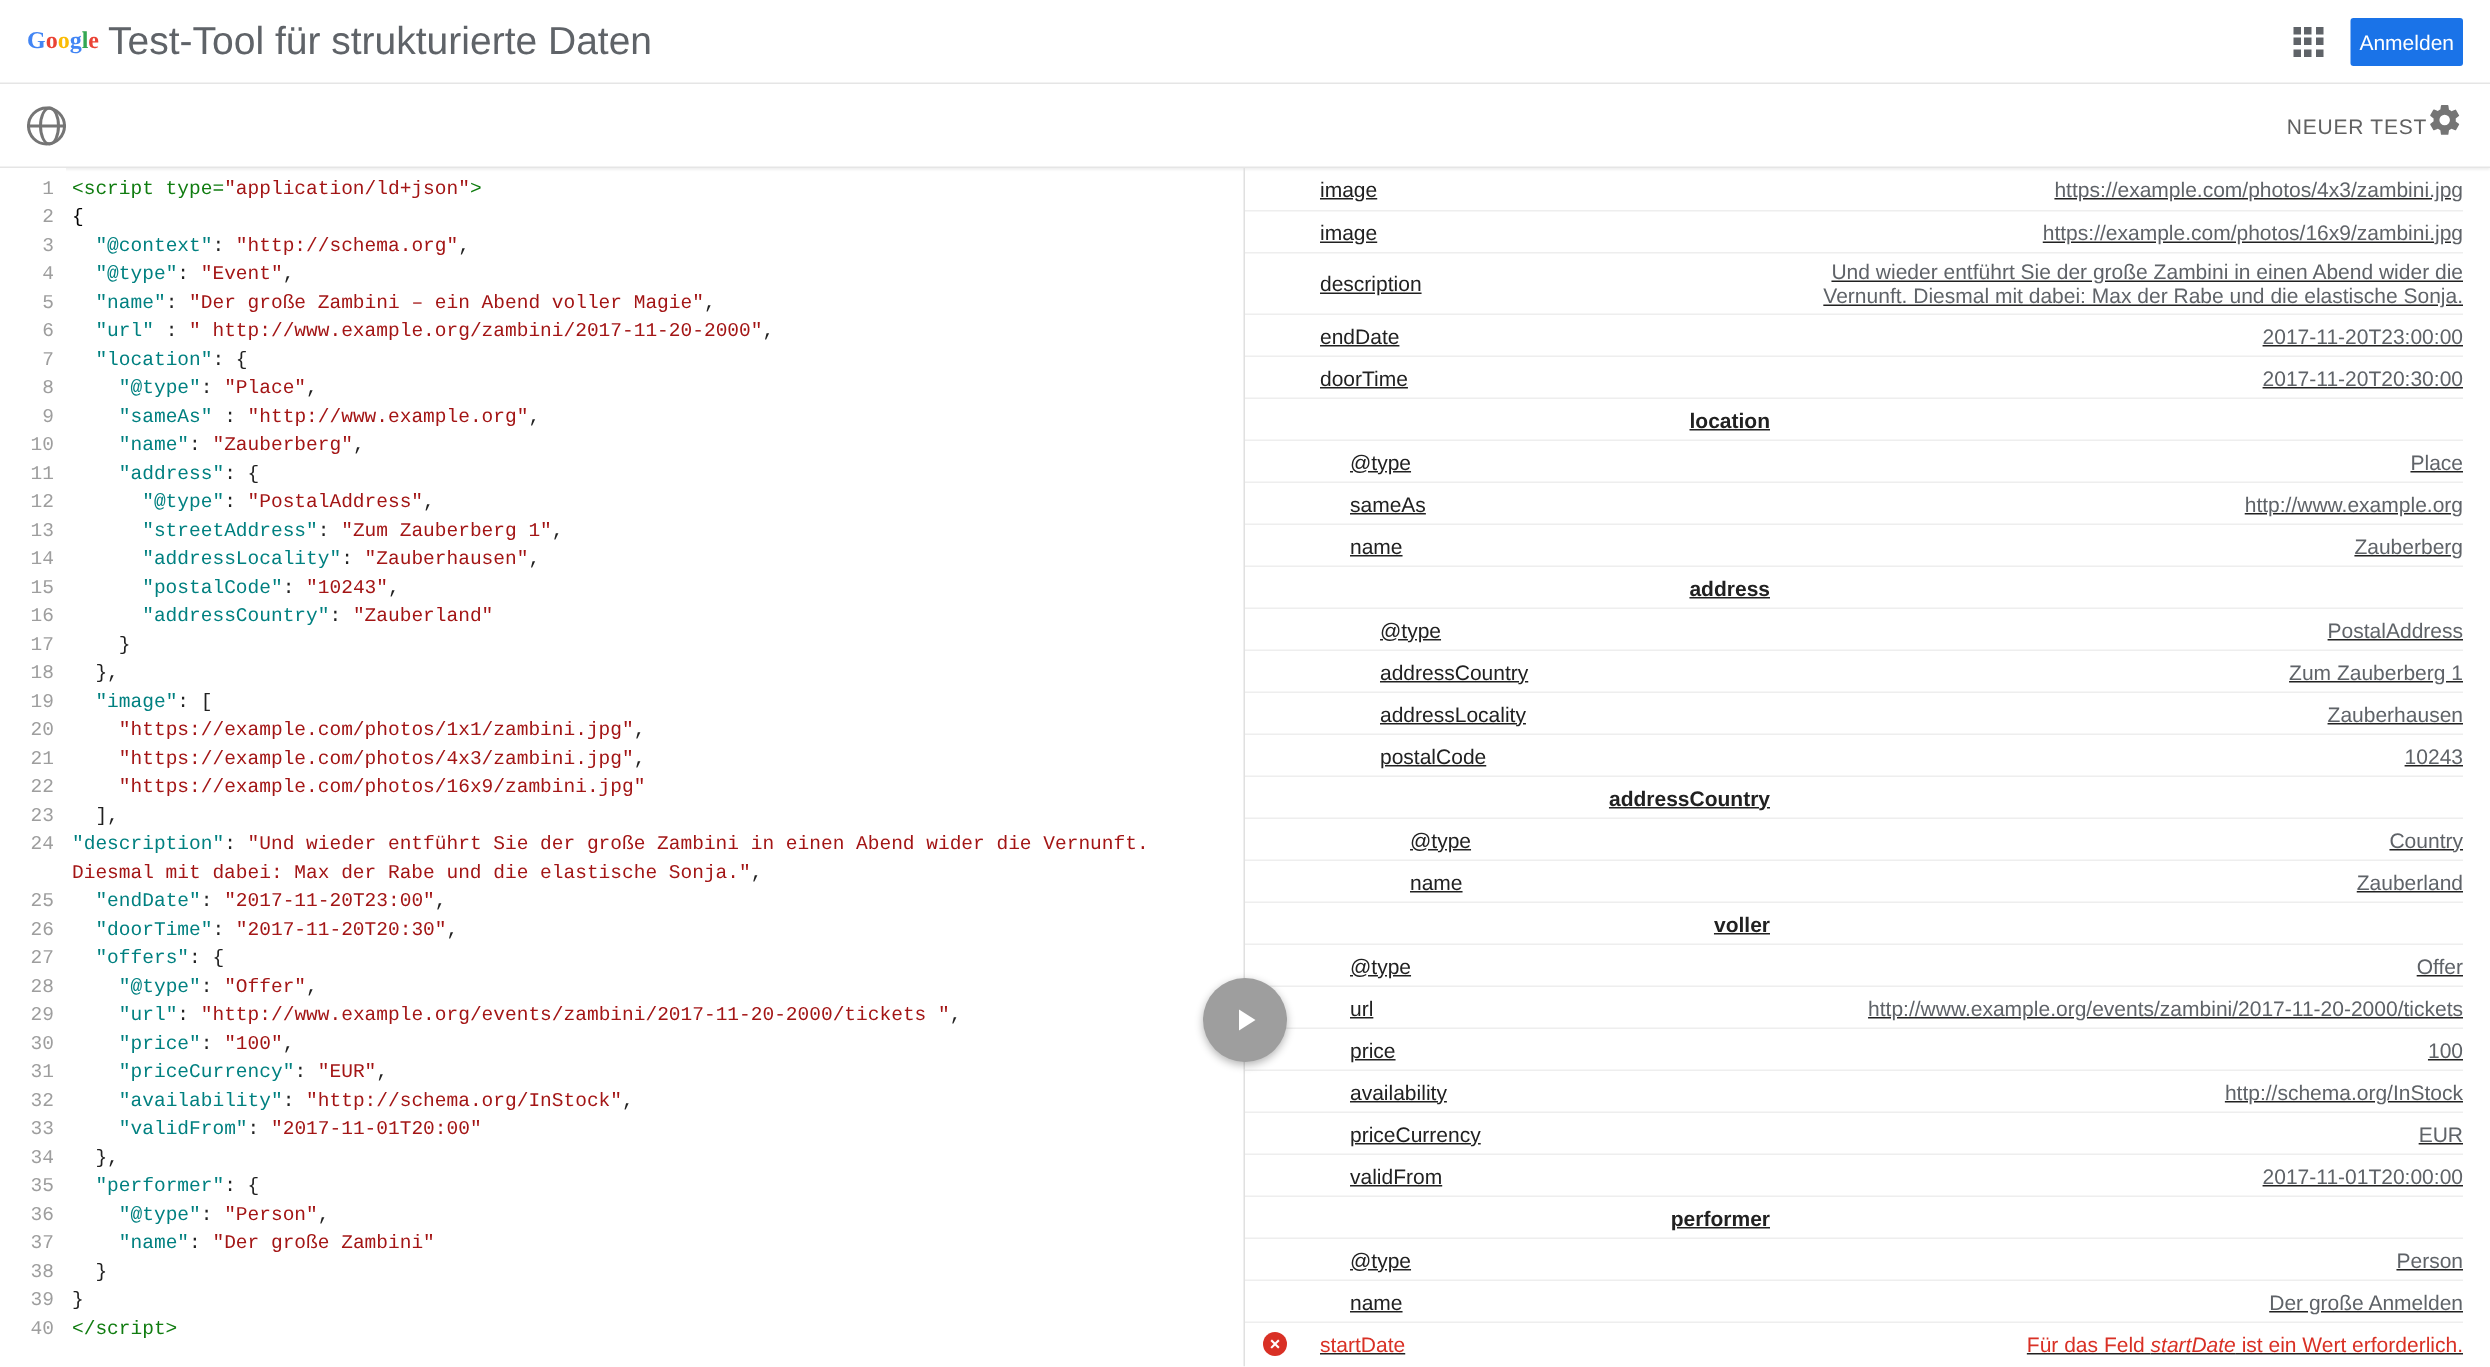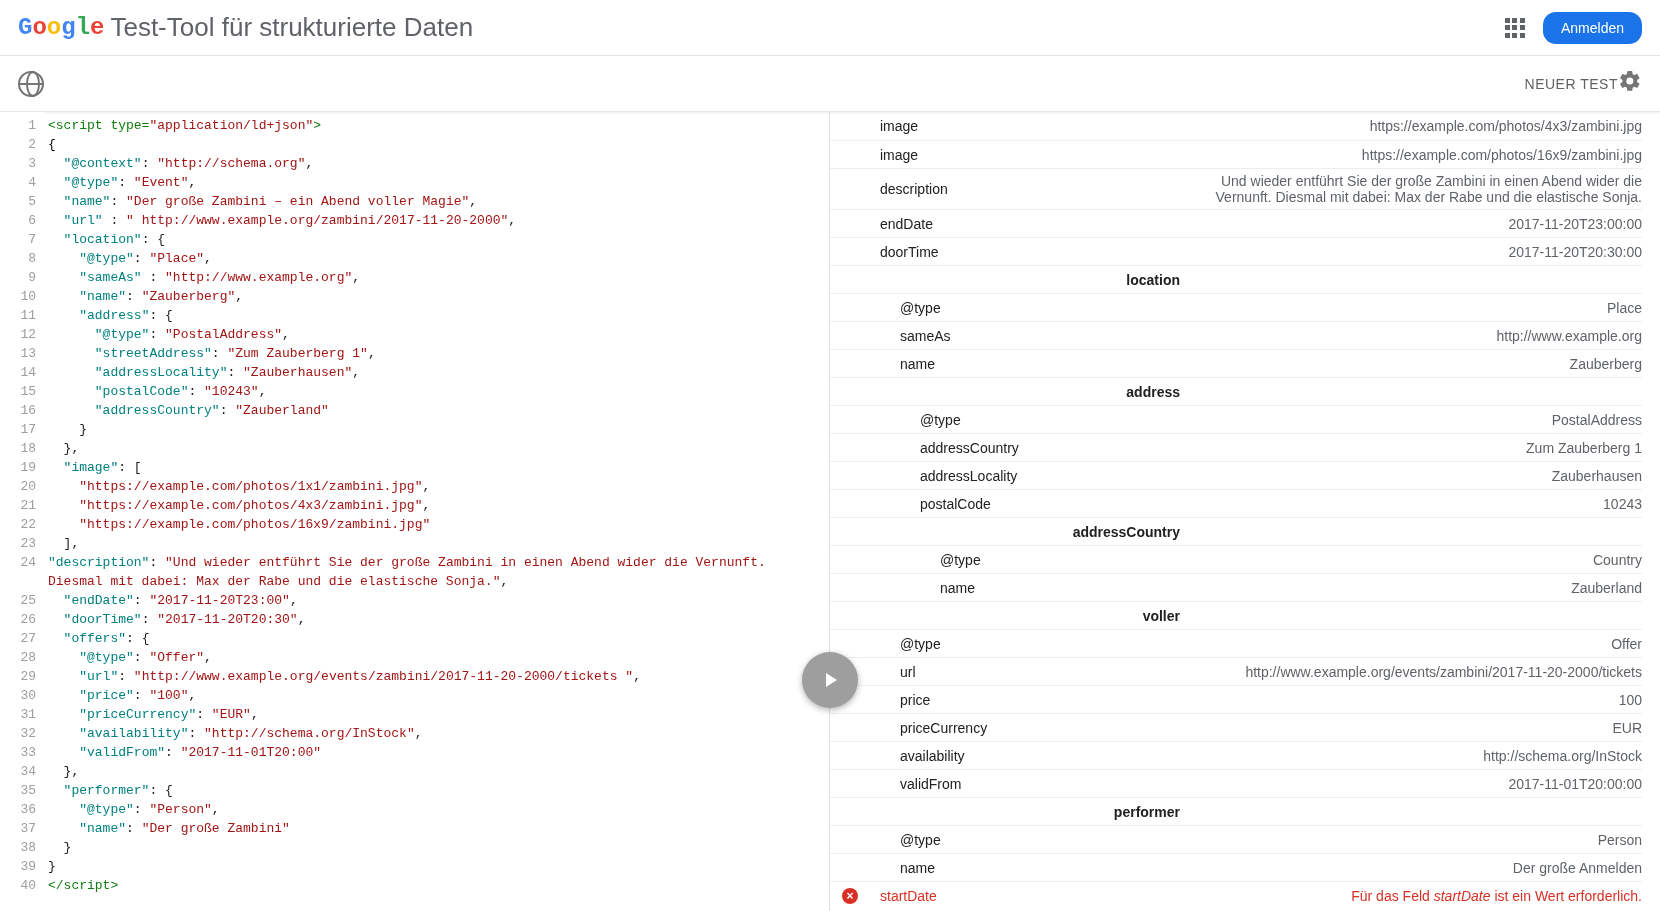--- a/index.html
+++ b/index.html
@@ -1,25 +1,25 @@
 <!DOCTYPE html>
 <html><head>
 <meta charset="utf-8">
 <style>
   * { box-sizing: border-box; margin: 0; padding: 0; }
   body { font-family: Arial, Roboto, sans-serif; background: #fff; color: #212121; height: 911px; width: 1660px; overflow: hidden; }
   
   .top-header { height: 56px; border-bottom: 1px solid #e5e5e5; display: flex; align-items: center; padding: 0 18px; }
-  .logo { font-family: Liberation Mono, monospace; font-size: 24px; font-weight: bold; }
+  .logo { font-family: Liberation Serif, serif; font-size: 16px; font-weight: bold; }
   .logo .b { color: #4285F4; } .logo .r { color: #EA4335; } .logo .y { color: #FBBC05; } .logo .g { color: #34A853; }
   .app-title { font-size: 26px; color: #5f6368; font-weight: 300; margin-left: 6px; }
   .top-right { margin-left: auto; display: flex; align-items: center; gap: 18px; }
   .apps-icon { width: 20px; height: 20px; display: grid; grid-template-columns: repeat(3,1fr); grid-template-rows: repeat(3,1fr); gap: 2.5px; cursor: pointer; }
   .apps-icon span { background: #5f6368; }
-  .signin-btn { background: #1a73e8; color: #fff; border: none; padding: 8px 18px; font-size: 14px; font-weight: 500; cursor: pointer; border-radius: 13px; }
+  .signin-btn { background: #1a73e8; color: #fff; border: none; padding: 8px 6px; font-size: 14px; font-weight: 500; cursor: pointer; border-radius: 2px; }
   
   .toolbar { height: 56px; border-bottom: 1px solid #e5e5e5; display: flex; align-items: center; padding: 0 18px; box-shadow: 0 1px 2px rgba(0,0,0,0.08);}
   .globe-icon { width: 26px; height: 26px; border: 2px solid #757575; border-radius: 50%; position: relative; cursor: pointer; }
   .globe-icon:before { content:""; position:absolute; left:50%; top:-2px; bottom:-2px; width:10px; margin-left:-5px; border:2px solid #757575; border-radius:50%; }
   .globe-icon:after { content:""; position:absolute; top:50%; left:-2px; right:-2px; height:2px; margin-top:-1px; background:#757575; }
   .toolbar-right { margin-left: auto; display: flex; align-items: center; }
   .new-test { color: #616161; font-size: 14px; font-weight: 500; letter-spacing: 0.5px; cursor: pointer; }
   .gear-icon { font-size: 24px; color: #757575; cursor: pointer; }
   
   .main { display: flex; height: calc(911px - 112px); position: relative; }
@@ -27,21 +27,21 @@
   .gutter { width: 44px; text-align: right; padding: 4px 8px 4px 0; color: #9e9e9e; background:#fff; user-select: none; }
   .gutter .line { height: 19px; position: relative; }
   .code-body { flex: 1; padding: 4px 4px; white-space: pre; overflow: auto; }
   .tok-pi { color: #107c10; }
   .tok-k { color: #008080; }
   .tok-s { color: #a31515; }
   .tok-p { color: #000; }
   .code-body div { min-height: 19px; }
   .wrap { white-space: normal; }
   
-  .results-panel { width: 50%; overflow-y: auto; font-size: 14px; padding-right: 18px; }
+  .results-panel { width: 50%; overflow-y: auto; font-size: 14px; padding-right: 18px; text-decoration: underline; }
   .row { display: flex; padding: 4px 0 4px 10px; border-top: 1px solid #eeeeee; min-height: 28px; align-items: center; }
   .row.first { border-top: none; }
   .row .key { flex: 0 0 340px; color: #212121; font-weight: 500;}
   .row .key.bold { font-weight: 600; text-align: right; }
   .row .val { flex: 1; color: #5f6368; word-break: break-word; text-align: right; }
   .i0 .key { padding-left: 40px; }
   .i1 .key { padding-left: 60px; }
   .i2 .key { padding-left: 80px; }
   .i3 .key { padding-left: 100px; }
   .err-row .key, .err-row .val { color: #d93025; }
@@ -225,26 +225,26 @@
       </div>
       <div class="row i1">
         <div class="key">url</div>
         <div class="val">http://www.example.org/events/zambini/2017-11-20-2000/tickets</div>
       </div>
       <div class="row i1">
         <div class="key">price</div>
         <div class="val">100</div>
       </div>
       <div class="row i1">
+        <div class="key">availability</div>
+        <div class="val">http://schema.org/InStock</div>
+      </div>
+      <div class="row i1">
         <div class="key">priceCurrency</div>
         <div class="val">EUR</div>
-      </div>
-      <div class="row i1">
-        <div class="key">availability</div>
-        <div class="val">http://schema.org/InStock</div>
       </div>
       <div class="row i1">
         <div class="key">validFrom</div>
         <div class="val">2017-11-01T20:00:00</div>
       </div>
       <div class="row i0">
         <div class="key bold">performer</div>
         <div class="val"></div>
       </div>
       <div class="row i1">

